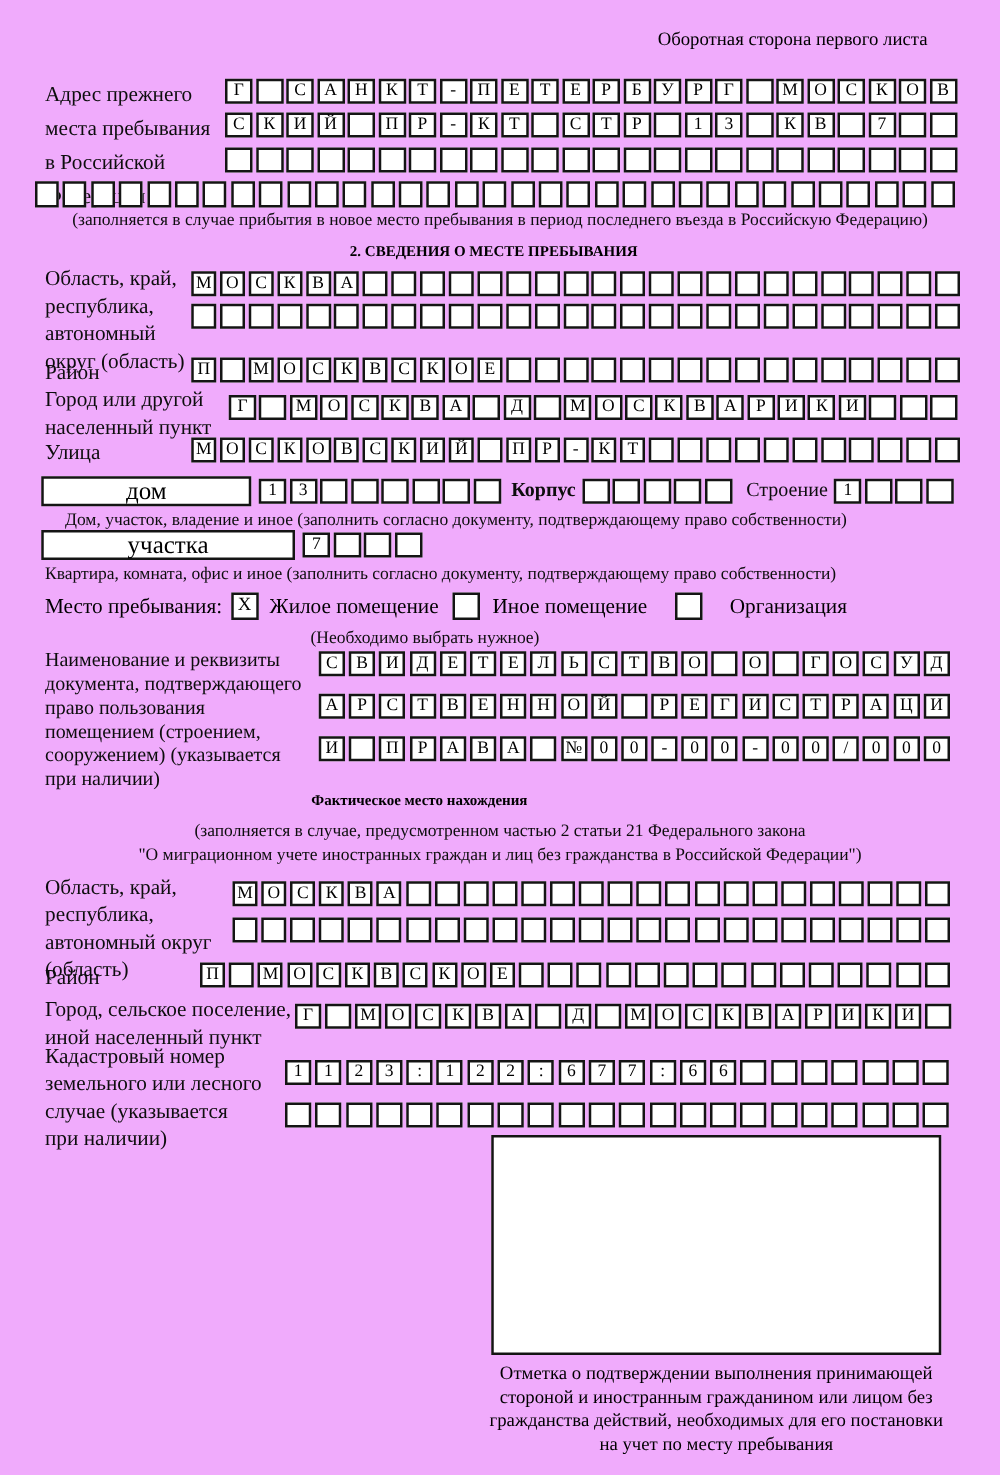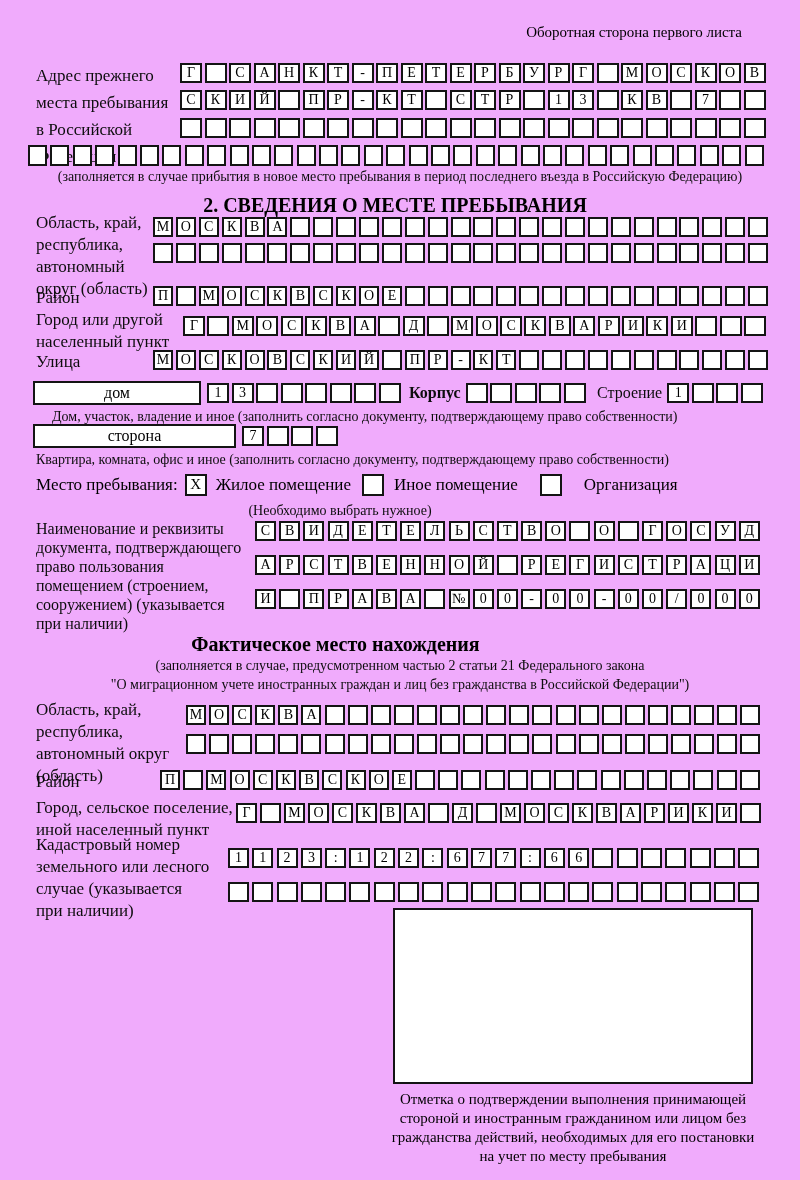--- a/index.html
+++ b/index.html
@@ -1,37 +1,37 @@
 <!DOCTYPE html>
 <html><head>
 <meta charset="utf-8">
 <style>
   html,body{margin:0;padding:0;background:#fff;}
   .page{position:relative;width:800px;height:1180px;background:#f0abfc;overflow:hidden;
         font-family:"Liberation Serif","DejaVu Serif",serif;color:#000;}
   .abs{position:absolute;}
   .label{font-size:17px;line-height:22px;white-space:pre-line;color:#0d0d0d;}
   .caption{font-size:14px;color:#0d0d0d;}
-  .title{font-size:20px;font-weight:bold;color:#000;}
+  .title{font-size:12px;font-weight:bold;color:#000;}
   .box-row{display:flex;}
   .cell{box-sizing:border-box;flex:0 0 auto;height:20px;border:2px solid #141414;
         text-align:center;font-size:14px;line-height:15px;color:#000;background:#fff;}
   .rw-addr .cell{width:22px;margin-right:2.5px;}
   .rw-full .cell{width:19px;height:21px;margin-right:3.4px;}
   .rw-27 .cell{width:20px;margin-right:2.9px;}
   .rw-24 .cell{width:22px;margin-right:2.4px;}
   .rw-doc .cell{width:21px;margin-right:3.2px;}
   .rw-25 .cell{width:20px;margin-right:3.1px;}
   .rw-26 .cell{width:20px;margin-right:3.2px;}
   .rw-22g .cell{width:21px;margin-right:3px;}
   .rw-kad .cell{width:21px;margin-right:3.3px;}
   .rw-sm .cell{width:22px;margin-right:2.5px;}
   .cb .cell{width:22px;height:22px;font-size:15px;line-height:17px;margin-right:0;}
   .wide-box{box-sizing:border-box;border:2px solid #141414;display:flex;align-items:center;
-            justify-content:center;font-size:16px;height:24px;background:#fff;}
+            justify-content:center;font-size:20px;height:24px;background:#fff;}
   .inline-label{font-size:16px;line-height:24px;color:#0d0d0d;white-space:nowrap;}
   #header-note{top:24px;right:58px;font-size:15px;}
   #addr-label{left:36px;top:62px;width:160px;line-height:27px;}
   #addr-row1{left:180px;top:63px;}
   #addr-row2{left:180px;top:90px;}
   #addr-row3{left:180px;top:118px;}
   #addr-row4{left:28px;top:145px;}
   #addr-caption{left:0;top:169px;width:800px;text-align:center;}
   #section2-title{left:0;top:194px;width:790px;text-align:center;}
   #region1-label{left:36px;top:212px;width:122px;}
@@ -391,21 +391,21 @@
     <div class="box-row rw-sm" id="stroenie-cells">
         <span class="cell">1</span>
         <span class="cell"></span>
         <span class="cell"></span>
         <span class="cell"></span>
       </div>
   </div>
   <div class="abs caption" id="house-caption">Дом, участок, владение и иное (заполнить согласно документу, подтверждающему право собственности)</div>
 
   <div class="abs" id="apartment-row">
-    <div class="wide-box" id="apartment-box">сторона</div>
+    <div class="wide-box" id="apartment-box">участка</div>
     <div class="box-row rw-sm" id="apartment-cells">
         <span class="cell">7</span>
         <span class="cell"></span>
         <span class="cell"></span>
         <span class="cell"></span>
       </div>
   </div>
   <div class="abs caption" id="apartment-caption">Квартира, комната, офис и иное (заполнить согласно документу, подтверждающему право собственности)</div>
 
   <div class="abs" id="stay-row">

